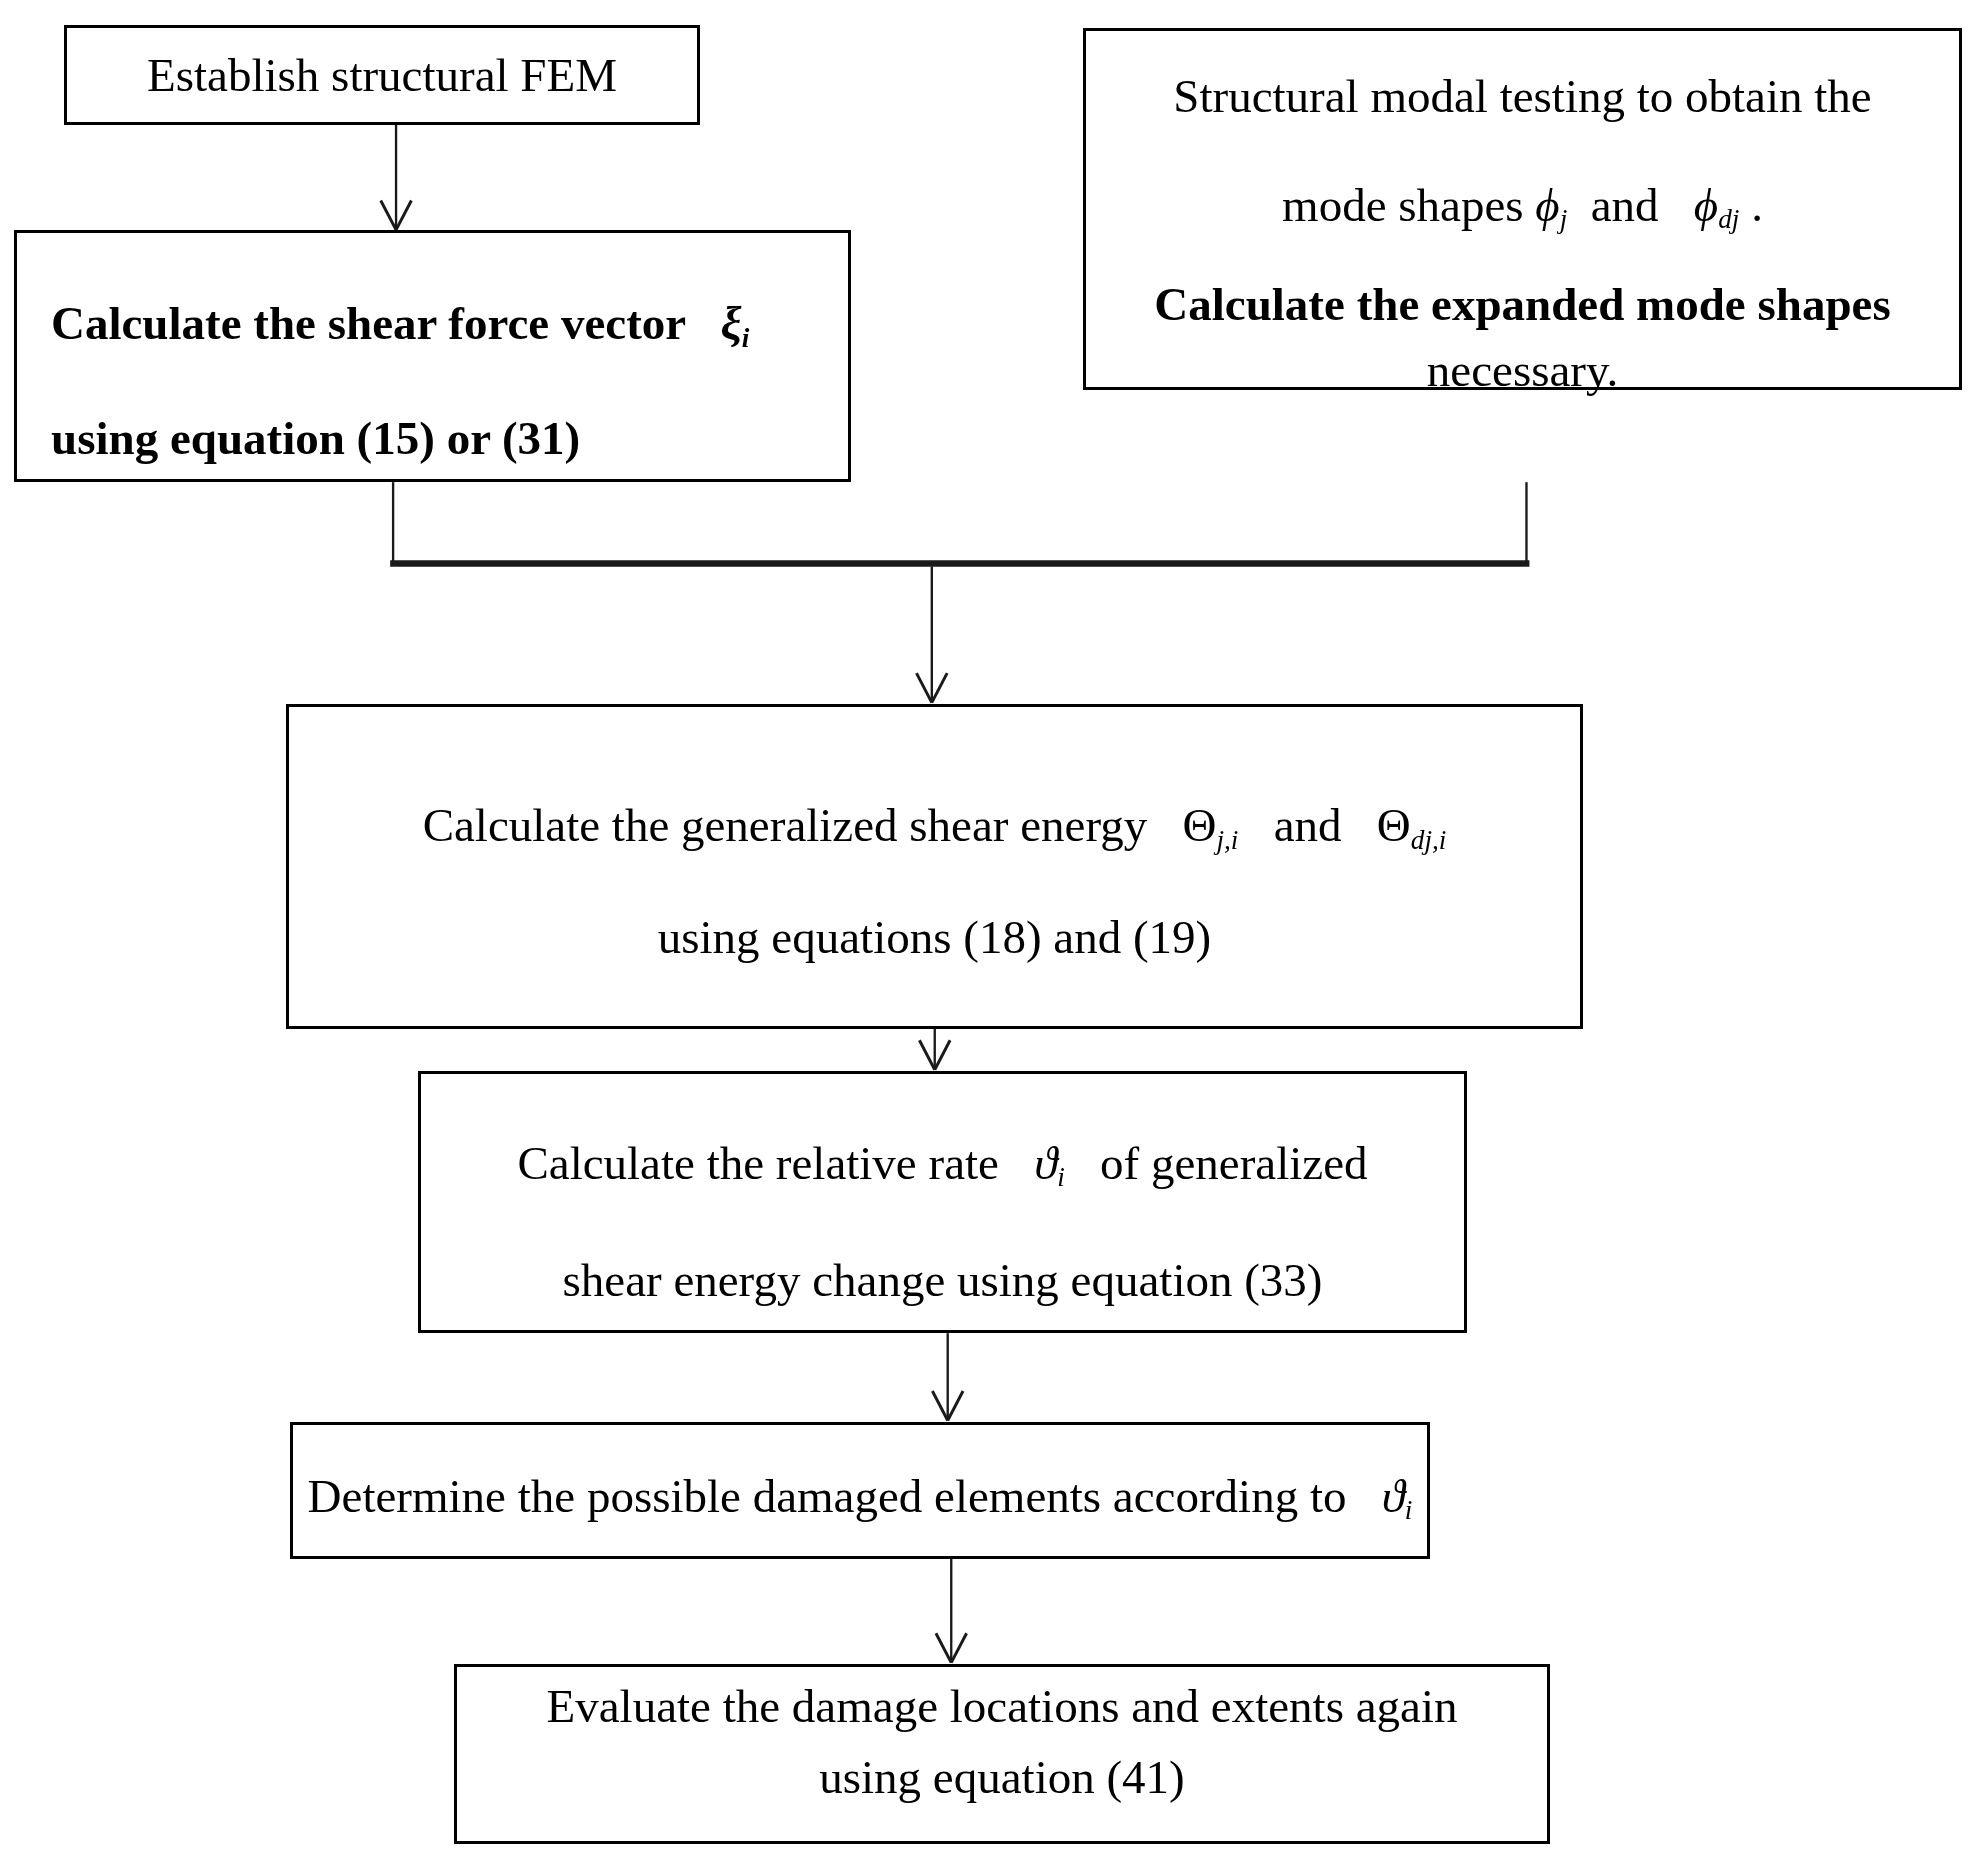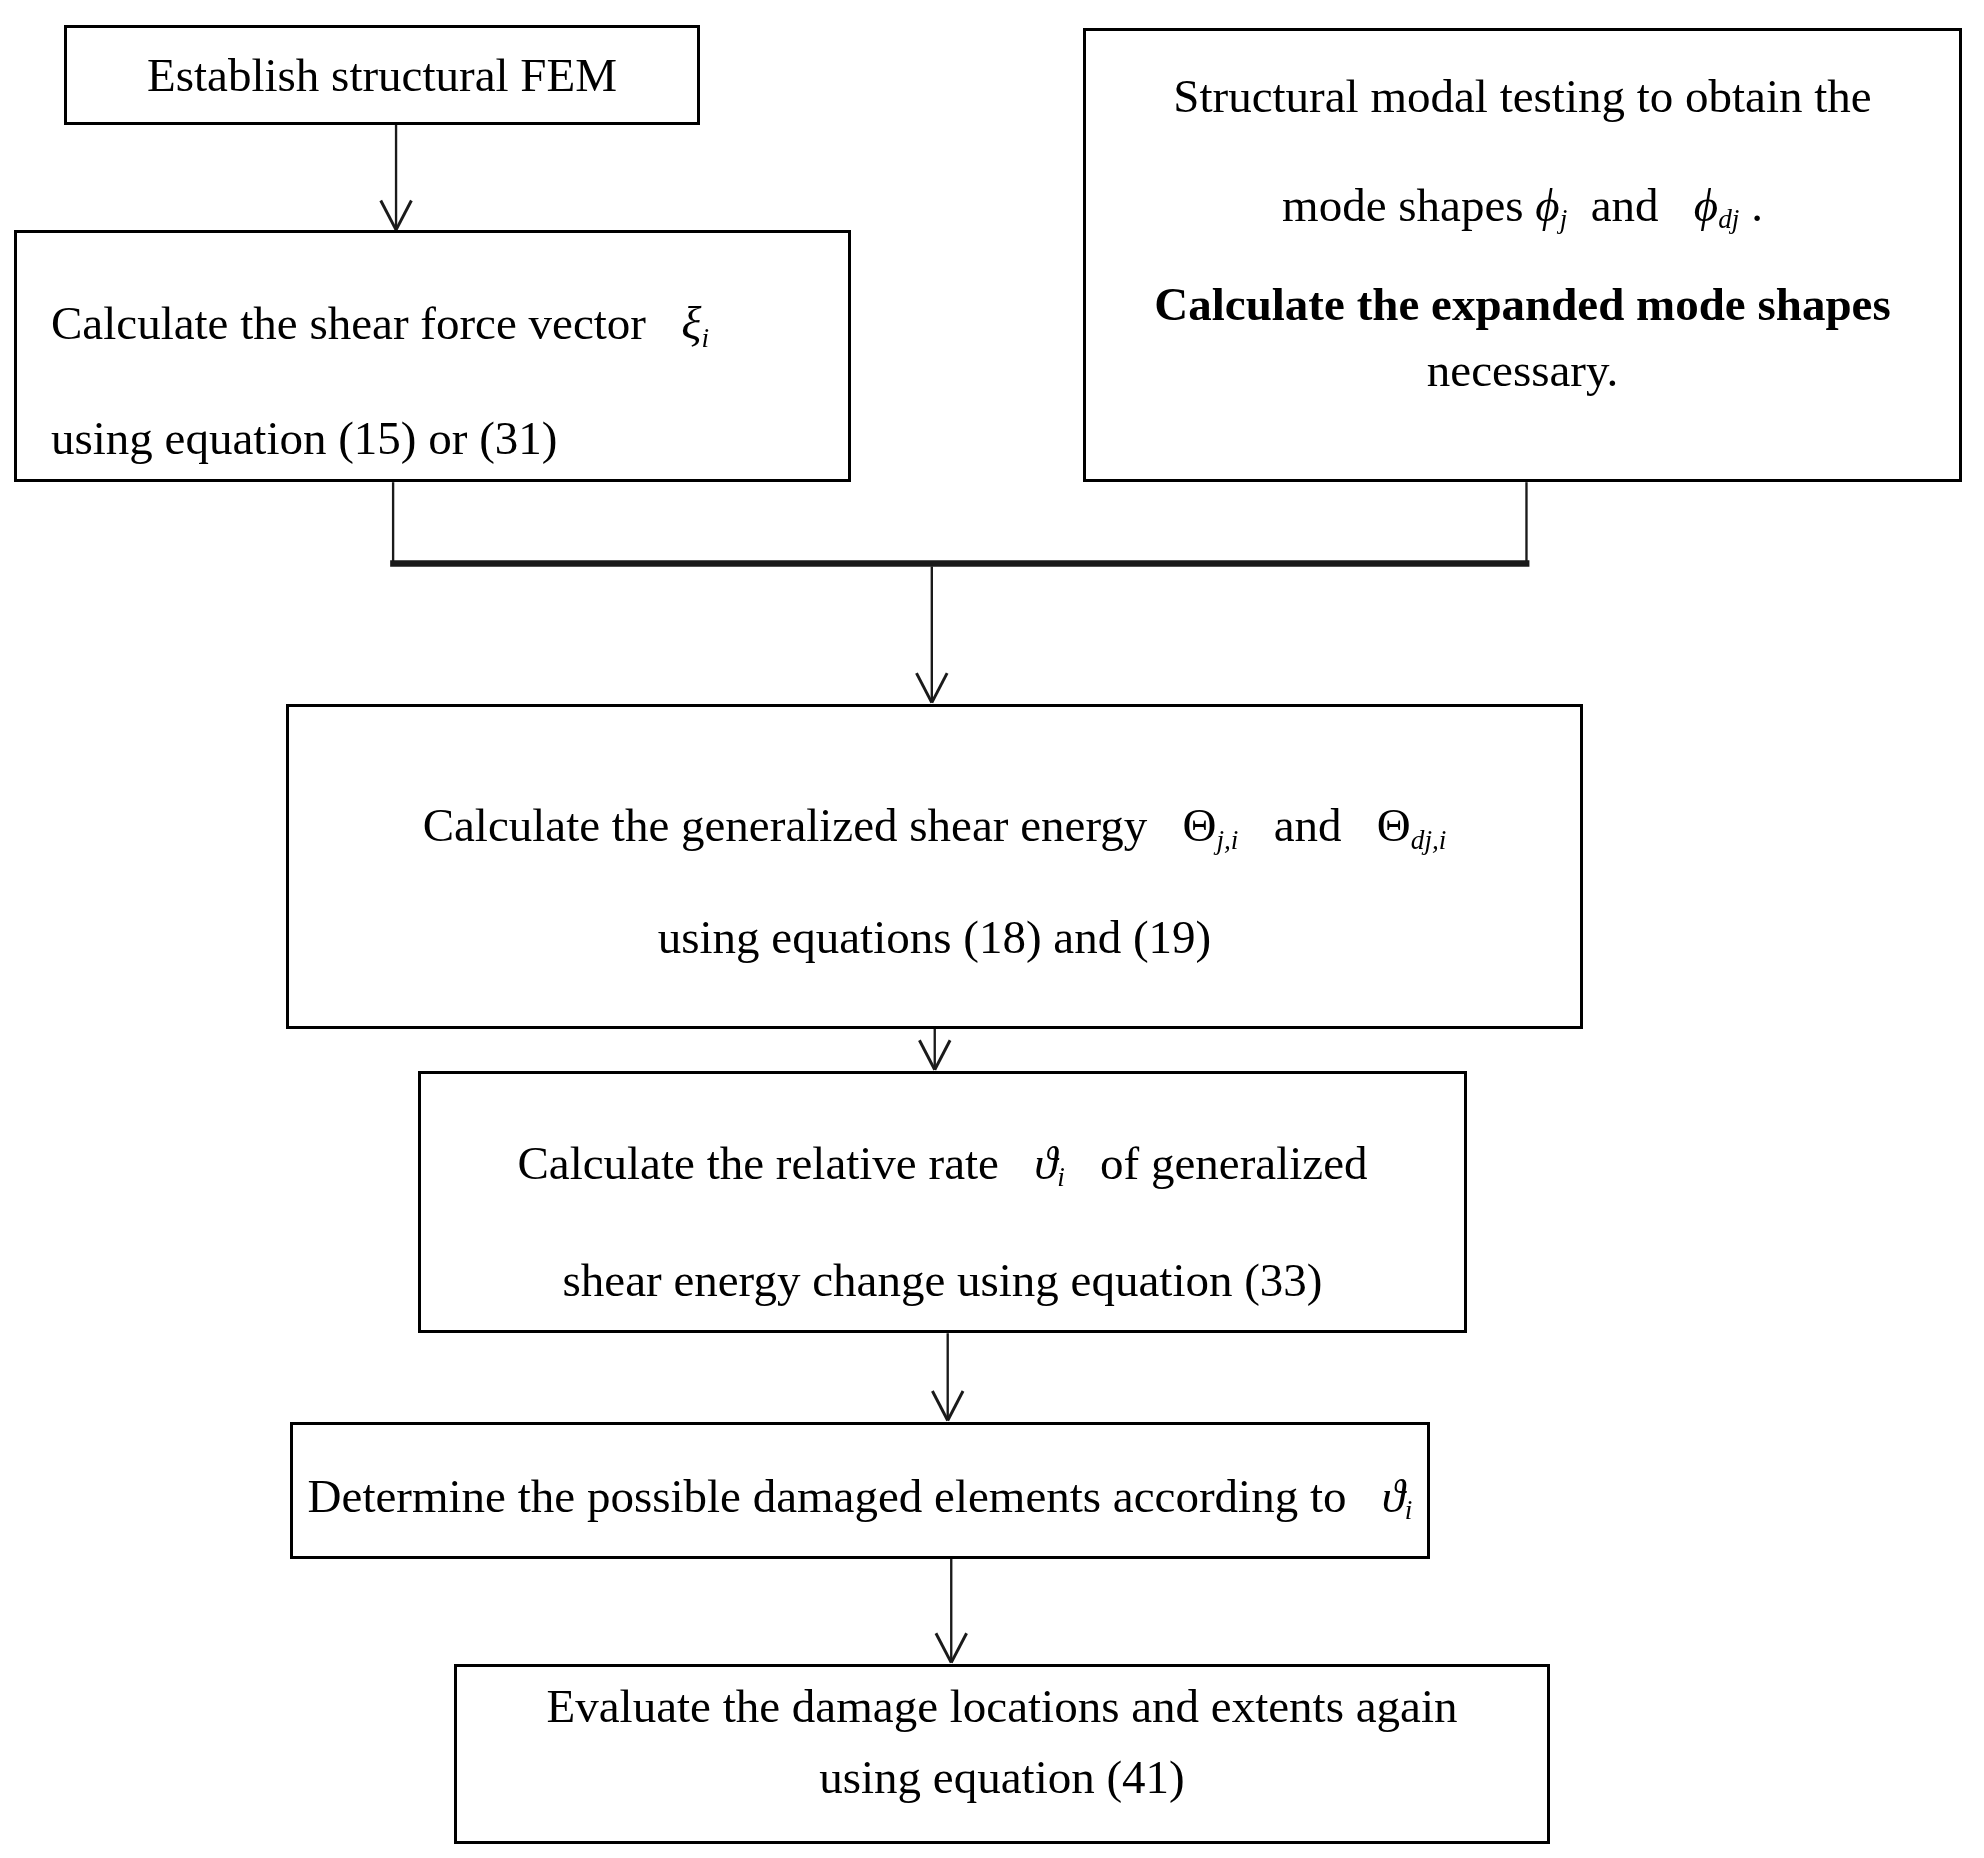--- a/index.html
+++ b/index.html
@@ -40,22 +40,22 @@
     position: relative;
     top: 0.28em;
     vertical-align: baseline;
     font-style: italic;
   }
 
   
   #node-establish-fem   { left: 64px;  top: 25px;   width: 636px; height: 100px; line-height: 65px; }
   #node-shear-force     { left: 14px;   top: 230px;  width: 837px; height: 252px;
                           align-items: flex-start; text-align: left;
-                          padding: 50px 0 0 34px; line-height: 115px; }
-  #node-modal-testing   { left: 1083px; top: 28px;   width: 879px; height: 454px;
+                          padding: 50px 0 0 34px; line-height: 115px; font-weight: bold; }
+  #node-modal-testing   { left: 1083px; top: 28px;   width: 879px; height: 362px;
                           justify-content: flex-start; padding-top: 10.6px; }
   #node-modal-testing .para1 { line-height: 109px; }
   #node-modal-testing .para2 { line-height: 66px; }
   #node-modal-testing .gap   { margin-top: 11.8px; font-weight: bold; }
   #node-shear-energy    { left: 286px;  top: 704px; width: 1297px; height: 325px;
                           padding-top: 29.5px; line-height: 112px; }
   #node-relative-rate   { left: 418px;  top: 1071px; width: 1049px; height: 262px;
                           padding-top: 39px; line-height: 117px; }
   #node-damaged-elems   { left: 290px;  top: 1422px; width: 1140px; height: 137px;
                           padding-top: 11px; line-height: 71px; }

